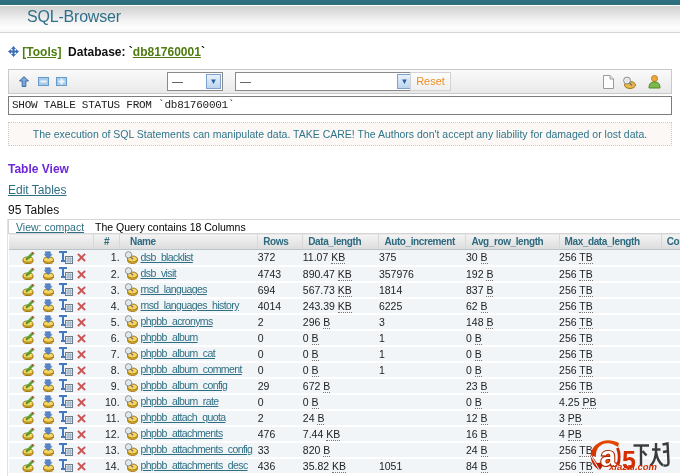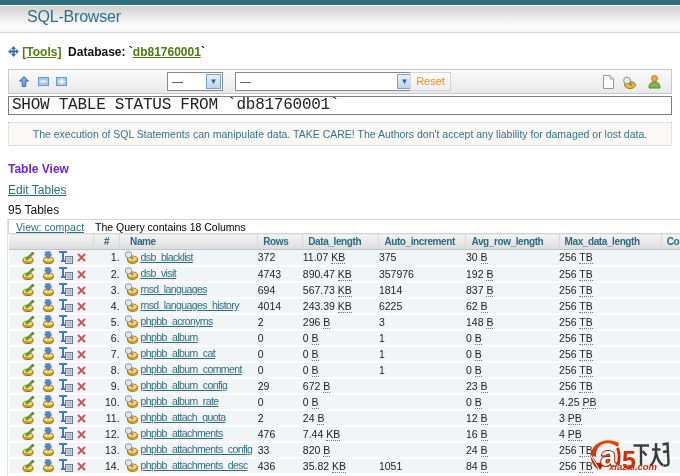--- a/index.html
+++ b/index.html
@@ -19,21 +19,21 @@
   background:linear-gradient(#fafafa,#e9e9e9); border:1px solid #c9c9c9; }
 .btn { position:absolute; top:2px; height:19px; line-height:17px; background:linear-gradient(#fdfdfd,#efefef);
   border:1px solid #d2d2d2; color:#ee8d1e; font-size:11px; text-align:center; }
 .sel { position:absolute; top:2px; height:19px; background:#fff; border:1px solid #8a8a8a;
   font-size:11px; color:#333; line-height:17px; padding-left:4px; }
 .selbtn { position:absolute; right:1px; top:1px; width:15px; height:15px;
   background:linear-gradient(#e8f1fb,#bcd4ee); border:1px solid #7da2ce; color:#2c5f9e;
   font-size:8px; text-align:center; line-height:14px; }
 .sqlbox { position:absolute; left:8px; top:96px; width:664px; height:19px; background:#fff;
   border:1px solid #7c7c7c; font-family:"Liberation Mono", monospace;
-  color:#222; line-height:17px; padding-left:3px; letter-spacing:-0.25px; font-size:16px; }
+  color:#222; line-height:17px; padding-left:3px; letter-spacing:-0.25px; font-size:11px; }
 .warn { position:absolute; left:8px; top:122px; width:664px; height:24px;
   background:#fbf8f6; border:1px dotted #ccc; color:#30758a; font-size:10.5px;
   text-align:center; line-height:23px; }
 .tview { position:absolute; left:8px; top:162px; font-size:12px; font-weight:bold; color:#6d28d9; }
 .edittables { position:absolute; left:8px; top:183px; font-size:12px; }
 .ntables { position:absolute; left:8px; top:203px; font-size:12px; color:#111; }
 .tblwrap { position:absolute; left:7px; top:219px; width:673px; height:257px; overflow:hidden; border-left:1px solid #e2e2e2; }
 table.grid { border-collapse:collapse; table-layout:fixed; width:784px; font-size:10.5px; }
 
 table.grid td, table.grid th { padding:0; vertical-align:middle; height:14px; line-height:12px; overflow:hidden; white-space:nowrap; }

